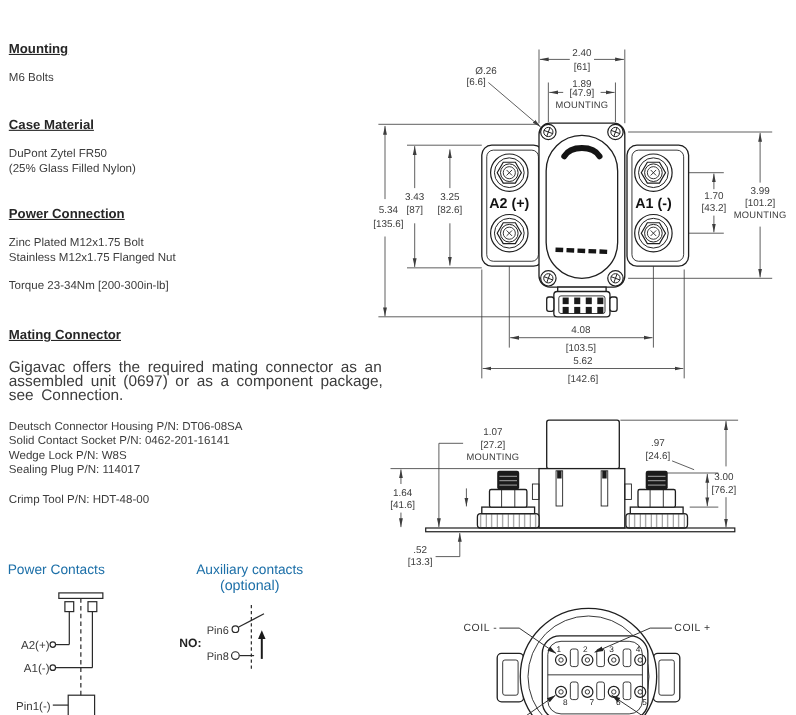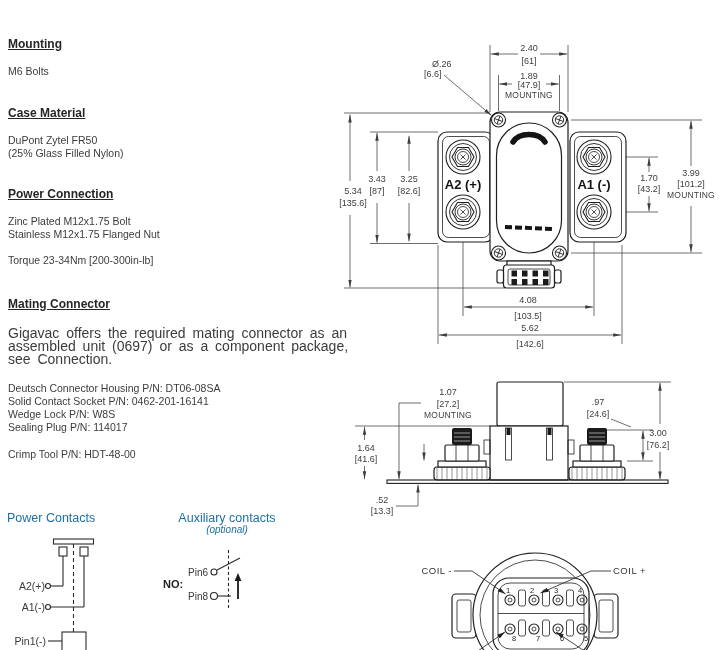--- a/index.html
+++ b/index.html
@@ -3,21 +3,21 @@
 <meta charset="utf-8">
 <style>
   html,body{margin:0;padding:0;background:#fff;}
   .page{position:relative;width:724px;height:650px;background:#fff;overflow:hidden;
         font-family:"Liberation Sans",sans-serif;color:#3a3a3a;margin-top:29px;}
   .abs{position:absolute;white-space:nowrap;}
   .sec-h{font-size:12px;font-weight:bold;color:#262626;text-decoration:underline;}
   .body-t{font-size:10.5px;color:#3c3c3c;}
   .para-t{font-size:14px;color:#3c3c3c;word-spacing:3px;text-align:right;}
   .blue-h{font-size:12.5px;font-weight:normal;color:#1c6fa8;}
-  .blue-sub{font-size:10px;font-style:italic;color:#1c6fa8;}
+  .blue-sub{font-size:13px;color:#1c6fa8;}
   svg{position:absolute;overflow:visible;}
   svg text{font-family:"Liberation Sans",sans-serif;}
   .dim{font-size:9px;fill:#3d3d3d;}
   .dimnote{font-size:8.5px;fill:#3d3d3d;letter-spacing:.2px;}
   .term{font-size:13px;font-weight:bold;fill:#121212;}
   .conlab{font-size:9.5px;fill:#333;letter-spacing:.5px;}
   .pinnum{font-size:7.5px;fill:#222;}
   .schlab{font-size:10.5px;fill:#3a3a3a;}
   .schlab-s{font-size:10px;fill:#3a3a3a;}
   .no-lab{font-size:11px;font-weight:bold;fill:#222;}

